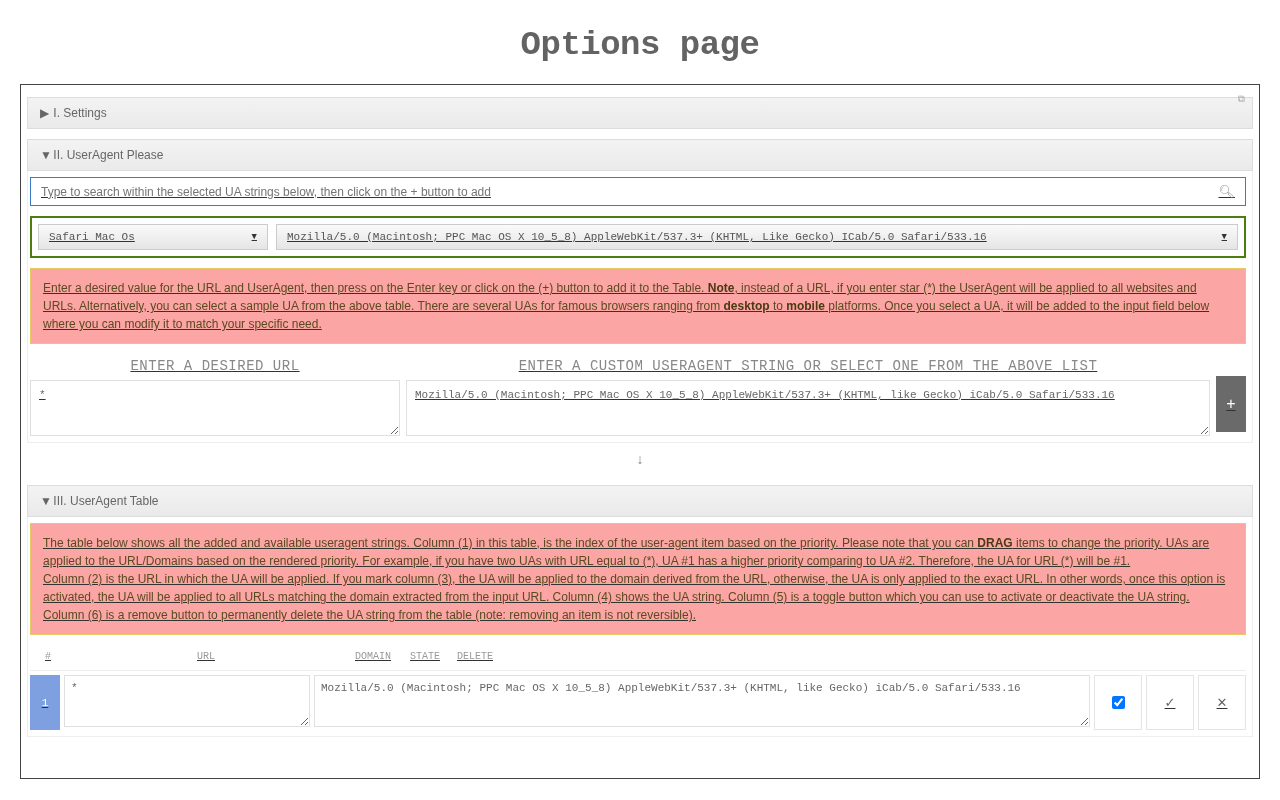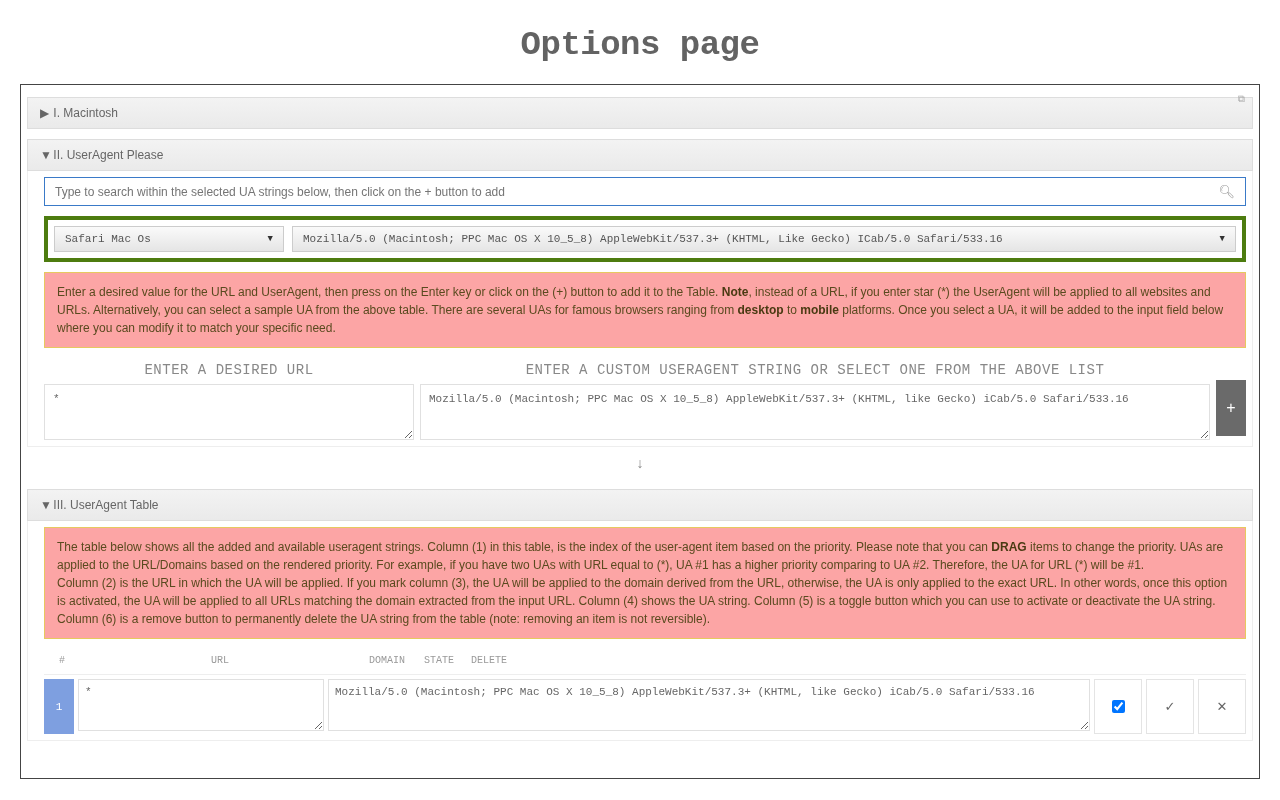--- a/index.html
+++ b/index.html
@@ -5,21 +5,21 @@
   * { box-sizing: border-box; margin: 0; padding: 0; }
   body { font-family: Arial, Helvetica, sans-serif; background: #fff; font-size: 12px; color: #333; }
   .page-title { text-align: center; font-size: 34px; font-weight: 700; color: #636363; margin: 26px 0 20px 0; font-family: Liberation Mono, monospace; letter-spacing: -0.5px; }
   .frame { margin: 0 20px; border: 1px solid #444; position: relative; padding: 8px 6px; min-height: 695px; }
   .top-icon { position: absolute; top: 8px; right: 14px; font-size: 10px; color: #aaa; cursor: default; }
   .section-header { background: linear-gradient(#f3f3f3,#eaeaea); border: 1px solid #ddd; padding: 8px 12px; font-size: 12px; color: #666; margin: 4px 0; }
   .section-header .arrow { display: inline-block; width: 10px; }
   .search-row { display: flex; align-items: center; border: 1px solid #3a7ac8; padding: 6px 10px; margin-bottom: 10px; }
   .search-row input { flex: 1; border: none; outline: none; font-size: 12px; color: #888; }
   .search-row .search-icon { color: #999; font-size: 13px; }
-  .selects-row { display: flex; gap: 8px; border: 4px solid #4d7c0f; padding: 6px; margin-bottom: 10px; }
+  .selects-row { display: flex; gap: 8px; border: 2px solid #4d7c0f; padding: 6px; margin-bottom: 10px; }
   .dropdown { background: linear-gradient(#fafafa,#e5e5e5); border: 1px solid #ccc; padding: 6px 10px; font-family: "Courier New", monospace; font-size: 11px; color: #555; display: flex; align-items: center; justify-content: space-between; }
   .dropdown.small { width: 230px; }
   .dropdown.big { flex: 1; }
   .dropdown .caret { font-size: 9px; color: #333; }
   .yellow-box { background: #fca5a5; border: 1px solid #e6c95f; color: #5a4a1f; padding: 10px 12px; font-size: 12px; line-height: 1.5; margin-bottom: 8px; }
   .yellow-box b { color: #4a3a12; }
   .input-pair { display: flex; gap: 6px; margin-bottom: 4px; }
   .input-col { flex: 1; display: flex; flex-direction: column; }
   .input-col.narrow { flex: 0 0 370px; }
   .col-label { text-align: center; font-family: "Courier New", monospace; font-size: 14px; color: #888; letter-spacing: 0.5px; padding: 6px 0; text-transform: uppercase; }
@@ -34,33 +34,33 @@
   .th-dom { width: 54px; text-align: center; }
   .th-state { width: 50px; text-align: center; }
   .th-del { width: 50px; text-align: center; }
   .tbody-row { display: flex; gap: 4px; padding: 4px 0; align-items: stretch; }
   .idx-cell { width: 30px; background: #7e9fe0; color: #fff; display: flex; align-items: center; justify-content: center; font-family: "Courier New", monospace; font-size: 11px; }
   .url-cell { width: 246px; }
   .url-cell textarea, .ua-cell textarea { width: 100%; height: 52px; border: 1px solid #e0e0e0; padding: 6px; font-family: "Courier New", monospace; font-size: 11px; color: #666; resize: both; outline: none; }
   .ua-cell { flex: 1; }
   .mini-cell { width: 48px; border: 1px solid #e4e4e4; display: flex; align-items: center; justify-content: center; font-size: 13px; color: #666; }
   .mini-cell input[type=checkbox] { transform: scale(1.0); }
-  .outer-sectionbody { border: 1px solid #eee; border-top: none; padding: 6px 6px 2px 16px; margin: -4px 0 0 0; }
+  .outer-sectionbody { border: 1px solid #eee; border-top: none; padding: 6px 6px 2px 2px; margin: -4px 0 0 0; text-decoration: underline; }
 </style>
 </head>
 <body>
 
 <h1 class="page-title">Options page</h1>
 
 <div class="frame">
   <span class="top-icon">⧉</span>
 
   <div class="section-header">
     <span class="arrow">▶</span>
-    <span>I. Macintosh</span>
+    <span>I. Settings</span>
   </div>
 
   <div class="section-header" style="margin-top:10px;">
     <span class="arrow">▼</span>
     <span>II. UserAgent Please</span>
   </div>
   <div class="outer-sectionbody">
 
     <div class="search-row">
       <input type="text" placeholder="Type to search within the selected UA strings below, then click on the + button to add" style="">

